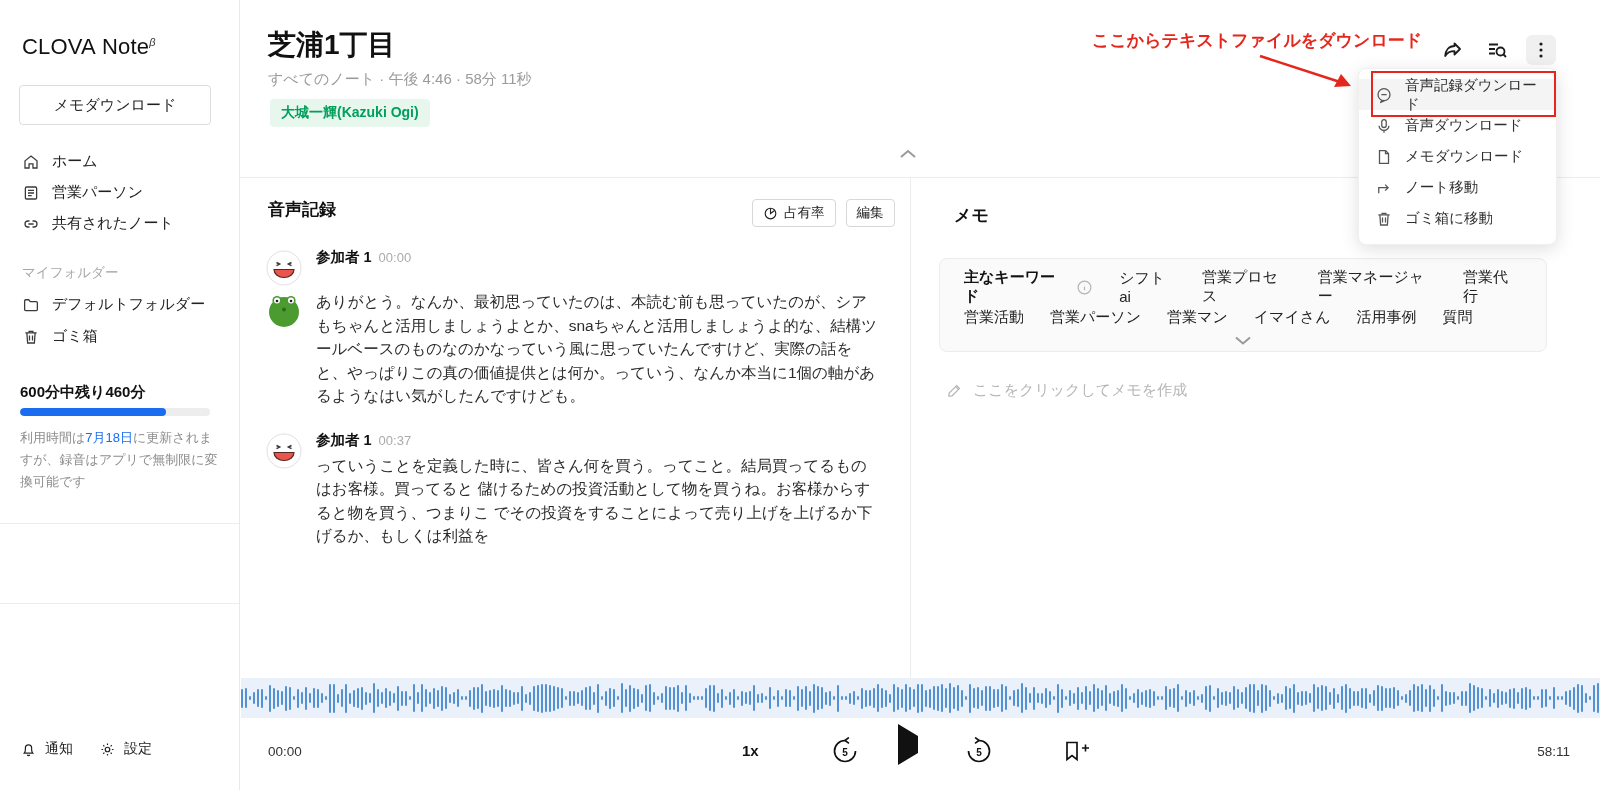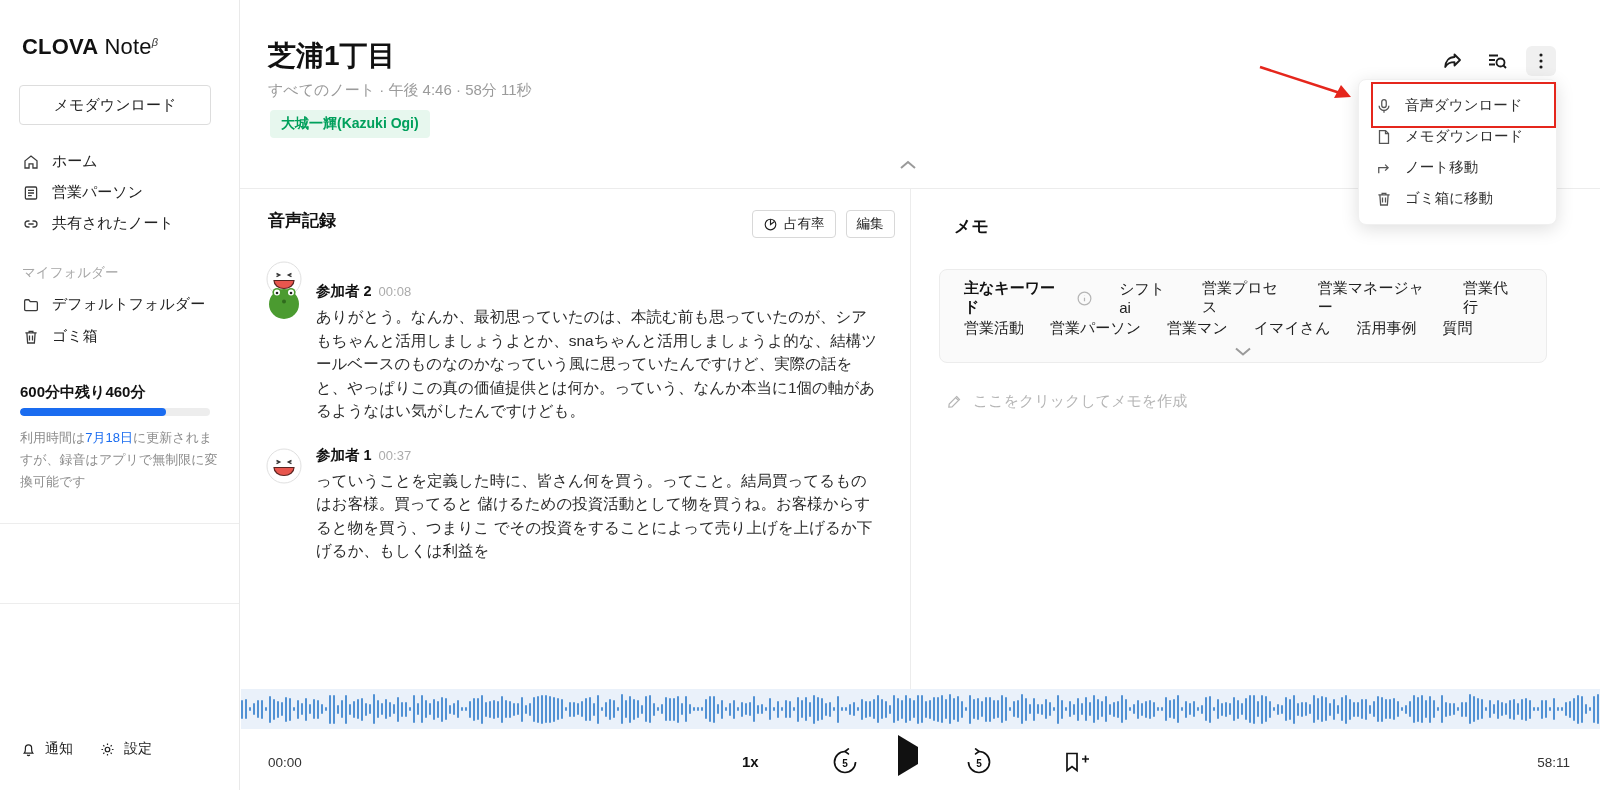--- a/index.html
+++ b/index.html
@@ -6,41 +6,41 @@
   html,body { width:1600px; height:790px; }
   body {
     position:relative; overflow:hidden; background:#fff;
     font-family:"Liberation Sans","DejaVu Sans",sans-serif; color:#1f1f1f;
   }
   .icon svg { display:block; }
 
   
   .sidebar { position:absolute; left:0; top:0; width:240px; height:790px; border-right:1px solid #e9e9e9; background:#fff; z-index:5; }
   .logo { position:absolute; left:22px; top:34px; font-size:22px; letter-spacing:.2px; color:#111; }
-  .logo .b { font-weight:700; }
+  .logo .b { font-weight:400; }
   .logo .l { font-weight:400; margin-left:6px; }
   .logo sup { font-size:11px; font-style:italic; color:#333; }
   .new-note { position:absolute; left:19px; top:85px; width:192px; height:40px; background:#fff; border:1px solid #ddd; border-radius:4px; font-size:15px; color:#1f1f1f; cursor:pointer; font-family:inherit; }
   .nav-item, .folder-item { position:absolute; left:22px; display:flex; align-items:center; gap:12px; font-size:15px; color:#222; cursor:pointer; }
   .nav-item .icon, .folder-item .icon { color:#3a3a3a; }
   .folders-header { position:absolute; left:22px; top:264px; font-size:13.5px; color:#a7a7a7; }
   .usage-title { position:absolute; left:20px; top:383px; font-size:15px; font-weight:700; color:#111; }
   .usage-bar { position:absolute; left:20px; top:408px; width:190px; height:8px; border-radius:4px; background:#ededed; overflow:hidden; }
   .usage-bar i { display:block; height:100%; background:#1a6cf0; border-radius:4px; }
   .usage-note { position:absolute; left:20px; top:427px; width:198px; font-size:13px; line-height:22px; color:#8d8d8d; }
   .usage-note .date { color:#1a6cf0; }
   .sb-divider { position:absolute; left:0; width:239px; height:1px; background:#ededed; }
   .feedback { position:absolute; left:20px; top:538px; display:flex; align-items:center; gap:14px; cursor:pointer; }
   .feedback .bulb { width:36px; height:36px; border-radius:50%; background:#f3f3f3; display:flex; align-items:center; justify-content:center; color:#444; }
   .feedback .txt { font-size:13.5px; font-weight:700; color:#1d1d1d; }
   .sb-bottom { position:absolute; left:20px; top:740px; display:flex; align-items:center; gap:26px; }
   .sb-bottom .item { display:flex; align-items:center; gap:8px; font-size:14px; color:#222; cursor:pointer; }
 
   
-  .main { position:absolute; left:240px; top:11px; width:1360px; height:598px; }
+  .main { position:absolute; left:240px; top:0; width:1360px; height:598px; }
   .note-title { position:absolute; left:28px; top:26px; font-size:28px; font-weight:800; color:#111; }
   .note-meta { position:absolute; left:28px; top:70px; font-size:15px; color:#9b9b9b; }
   .participant-tag { position:absolute; left:30px; top:99px; background:#e7f7ee; color:#00a05c; font-size:14px; font-weight:700; padding:5px 11px; border-radius:4px; cursor:pointer; }
   .hdr-icons { position:absolute; top:35px; left:1198px; display:flex; align-items:center; gap:14px; }
   .hdr-btn { width:30px; height:30px; display:flex; align-items:center; justify-content:center; color:#1b1b1b; cursor:pointer; border-radius:6px; }
   .hdr-btn.active { background:#f0f0f0; }
   .h-divider { position:absolute; left:0; top:177px; width:1360px; height:1px; background:#ececec; }
   .collapse { position:absolute; left:655px; top:146px; color:#9a9a9a; cursor:pointer; }
 
   
@@ -225,35 +225,35 @@
 
   <div class="entries">
     <div class="entry">
       <span class="avatar icon">
           <svg width="36" height="36" viewBox="0 0 36 36">
             <circle cx="18" cy="18" r="17" fill="#fff" stroke="#e0e0e0"></circle>
             <path d="M8 19.5a10 8 0 0 0 20 0z" fill="#e8564e" stroke="#5a2420" stroke-width="1.2"></path>
             <path d="M10.5 12.5l3.2 1.6-3.2 1.6M25.5 12.5l-3.2 1.6 3.2 1.6" stroke="#333" stroke-width="1.4" fill="none"></path>
           </svg>
         </span>
+      <div class="ename"><span>参加者 1</span><span class="etime">00:00</span></div>
     </div>
     <div class="entry">
       <span class="avatar icon">
           <svg width="36" height="36" viewBox="0 0 36 36">
             <circle cx="18" cy="20" r="15" fill="#4b9b30"></circle>
             <circle cx="11" cy="8.5" r="4.6" fill="#4b9b30"></circle>
             <circle cx="25" cy="8.5" r="4.6" fill="#4b9b30"></circle>
             <circle cx="11" cy="8.5" r="3" fill="#fff"></circle>
             <circle cx="25" cy="8.5" r="3" fill="#fff"></circle>
             <circle cx="11" cy="9" r="1.3" fill="#222"></circle>
             <circle cx="25" cy="9" r="1.3" fill="#222"></circle>
             <circle cx="18" cy="17.5" r="2" fill="#2f6b1d"></circle>
           </svg>
         </span>
-      <div class="ename"><span>参加者 2</span><span class="etime">00:08</span></div>
       <div class="etext">ありがとう。なんか、最初思っていたのは、本読む前も思っていたのが、シアもちゃんと活用しましょうよとか、snaちゃんと活用しましょうよ的な、結構ツールベースのものなのかなっていう風に思っていたんですけど、実際の話を と、やっぱりこの真の価値提供とは何か。っていう、なんか本当に1個の軸があるようなはい気がしたんですけども。</div>
     </div>
     <div class="entry">
       <span class="avatar icon">
           <svg width="36" height="36" viewBox="0 0 36 36">
             <circle cx="18" cy="18" r="17" fill="#fff" stroke="#e0e0e0"></circle>
             <path d="M8 19.5a10 8 0 0 0 20 0z" fill="#e8564e" stroke="#5a2420" stroke-width="1.2"></path>
             <path d="M10.5 12.5l3.2 1.6-3.2 1.6M25.5 12.5l-3.2 1.6 3.2 1.6" stroke="#333" stroke-width="1.4" fill="none"></path>
           </svg>
         </span>
@@ -297,26 +297,36 @@
     <div class="memo-ph">
       <span class="icon">
           <svg width="17" height="17" viewBox="0 0 24 24" fill="none" stroke="#b5b5b5" stroke-width="1.7">
             <path d="m15 5 4 4L8.5 19.5 4 20l.5-4.5zM13.5 6.5l4 4"></path>
           </svg>
         </span>
       <span>ここをクリックしてメモを作成</span>
     </div>
   </div>
 
+  <div class="annot-text">ここからテキストファイルをダウンロード</div>
   <svg class="annot-arrow" width="110" height="48" viewBox="0 0 110 48">
       <line x1="8" y1="8" x2="88" y2="34" stroke="#e5261c" stroke-width="2.6"></line>
       <polygon points="99,38 82,39 89,26" fill="#e5261c"></polygon>
     </svg>
 
   <div class="dropdown">
+    <div class="dd-item hover">
+      <span class="icon">
+          <svg width="18" height="18" viewBox="0 0 24 24" fill="none" stroke="currentColor" stroke-width="1.7">
+            <circle cx="12" cy="11.5" r="8"></circle>
+            <path d="M8.5 11.5h7M9 19l-1.5 3 5-2.5" stroke-linejoin="round"></path>
+          </svg>
+        </span>
+      <span>音声記録ダウンロード</span>
+    </div>
     <div class="dd-item">
       <span class="icon">
           <svg width="18" height="18" viewBox="0 0 24 24" fill="none" stroke="currentColor" stroke-width="1.7">
             <rect x="9" y="3.5" width="6" height="10.5" rx="3"></rect>
             <path d="M5.5 11.5a6.5 6.5 0 0 0 13 0M12 18v3"></path>
           </svg>
         </span>
       <span>音声ダウンロード</span>
     </div>
     <div class="dd-item">

